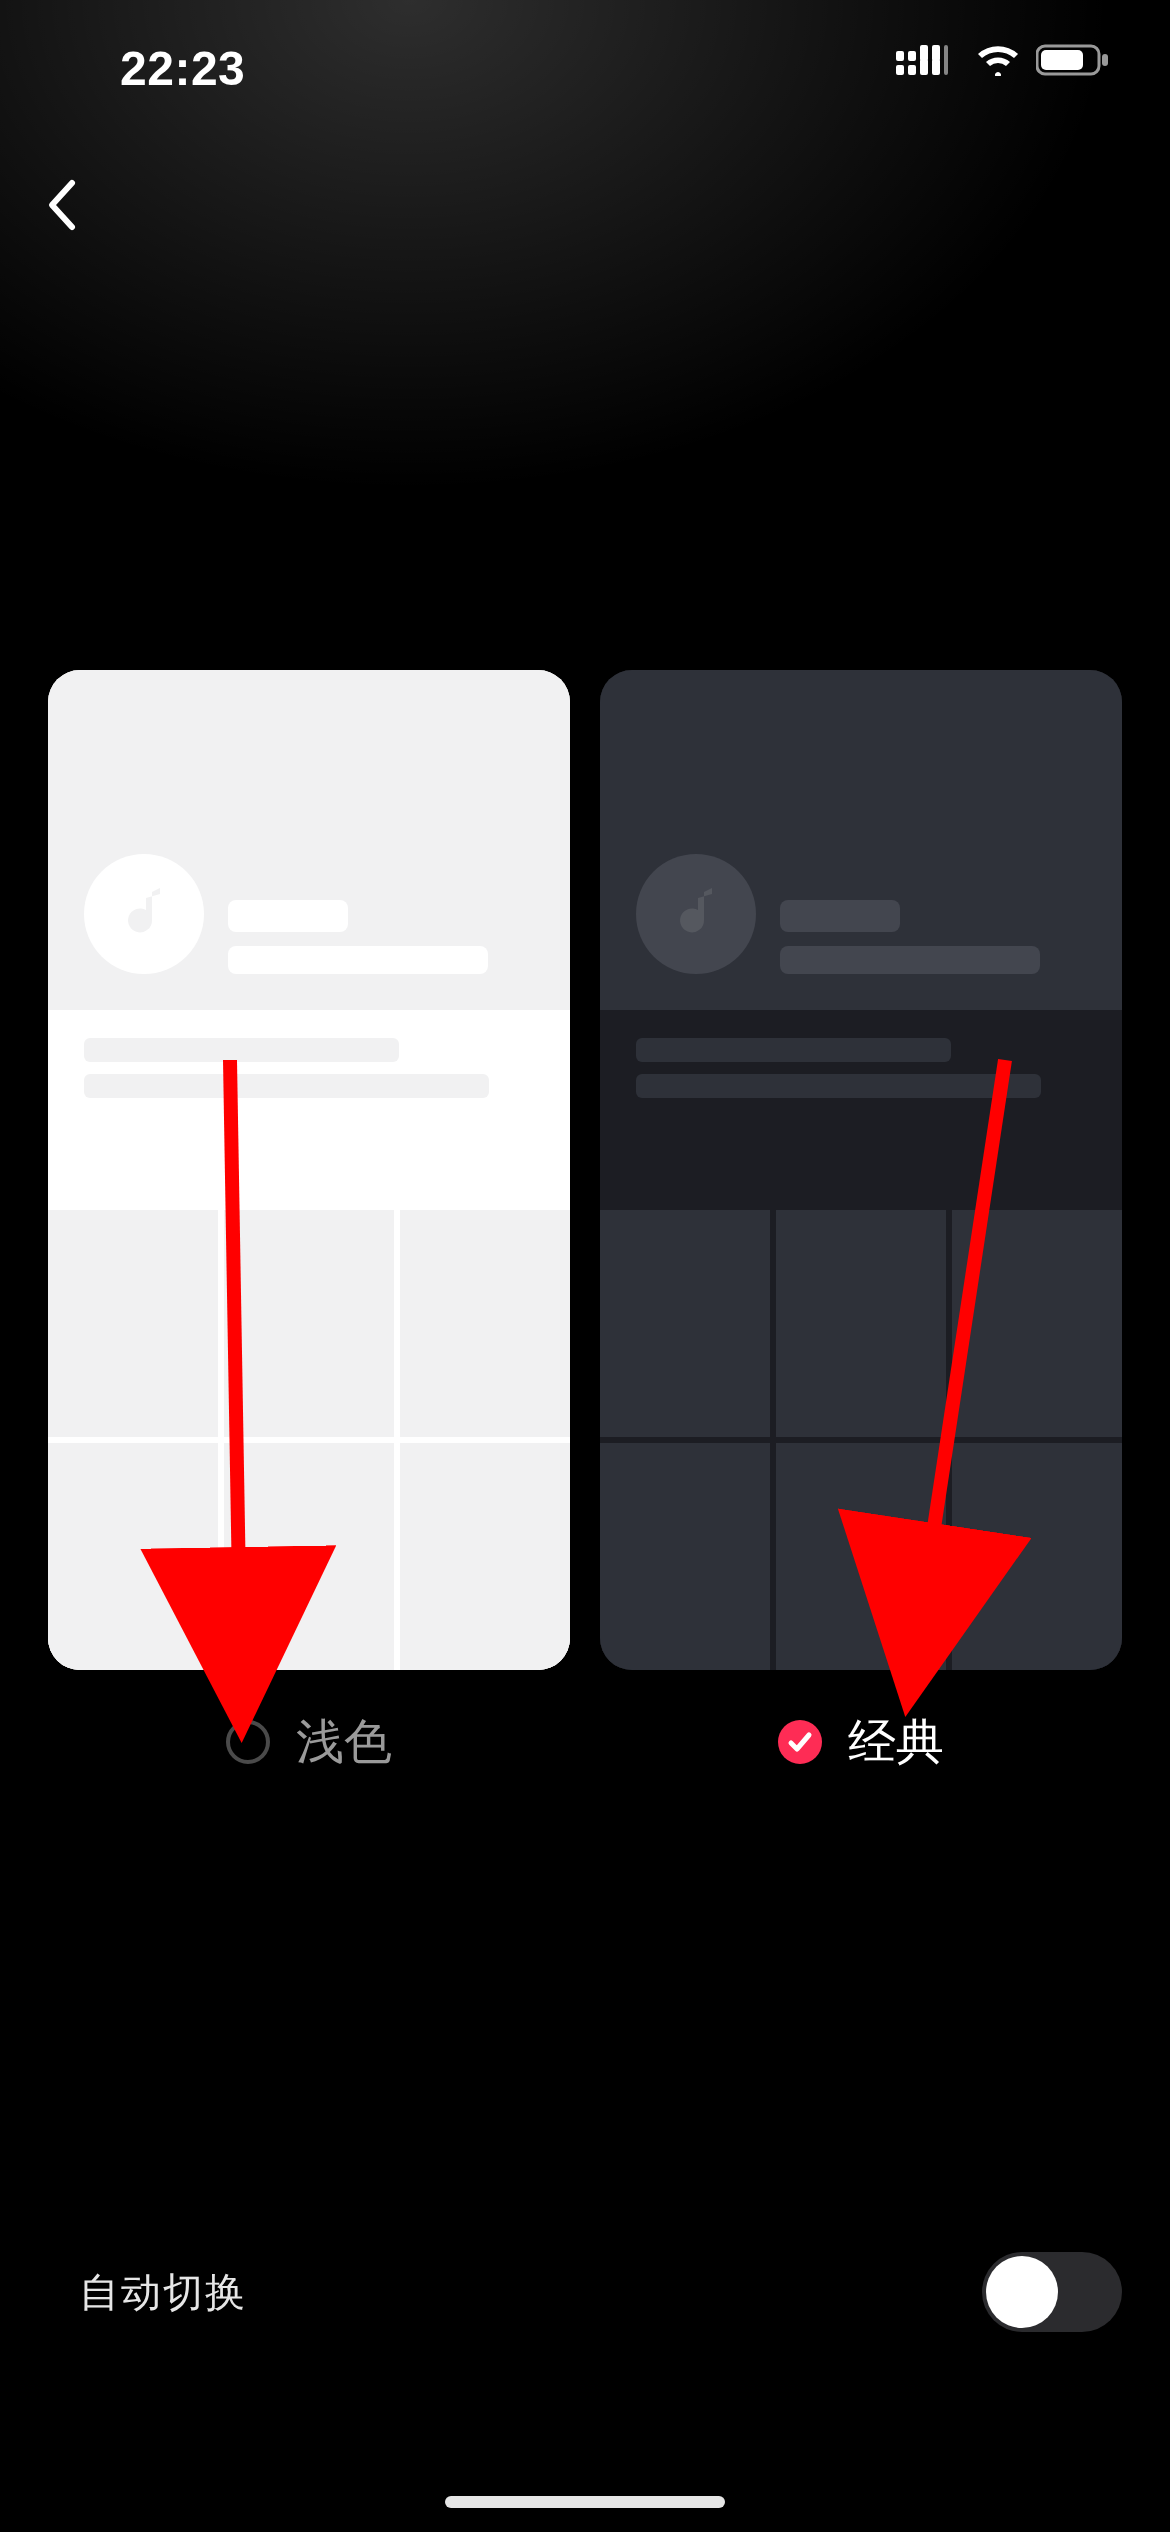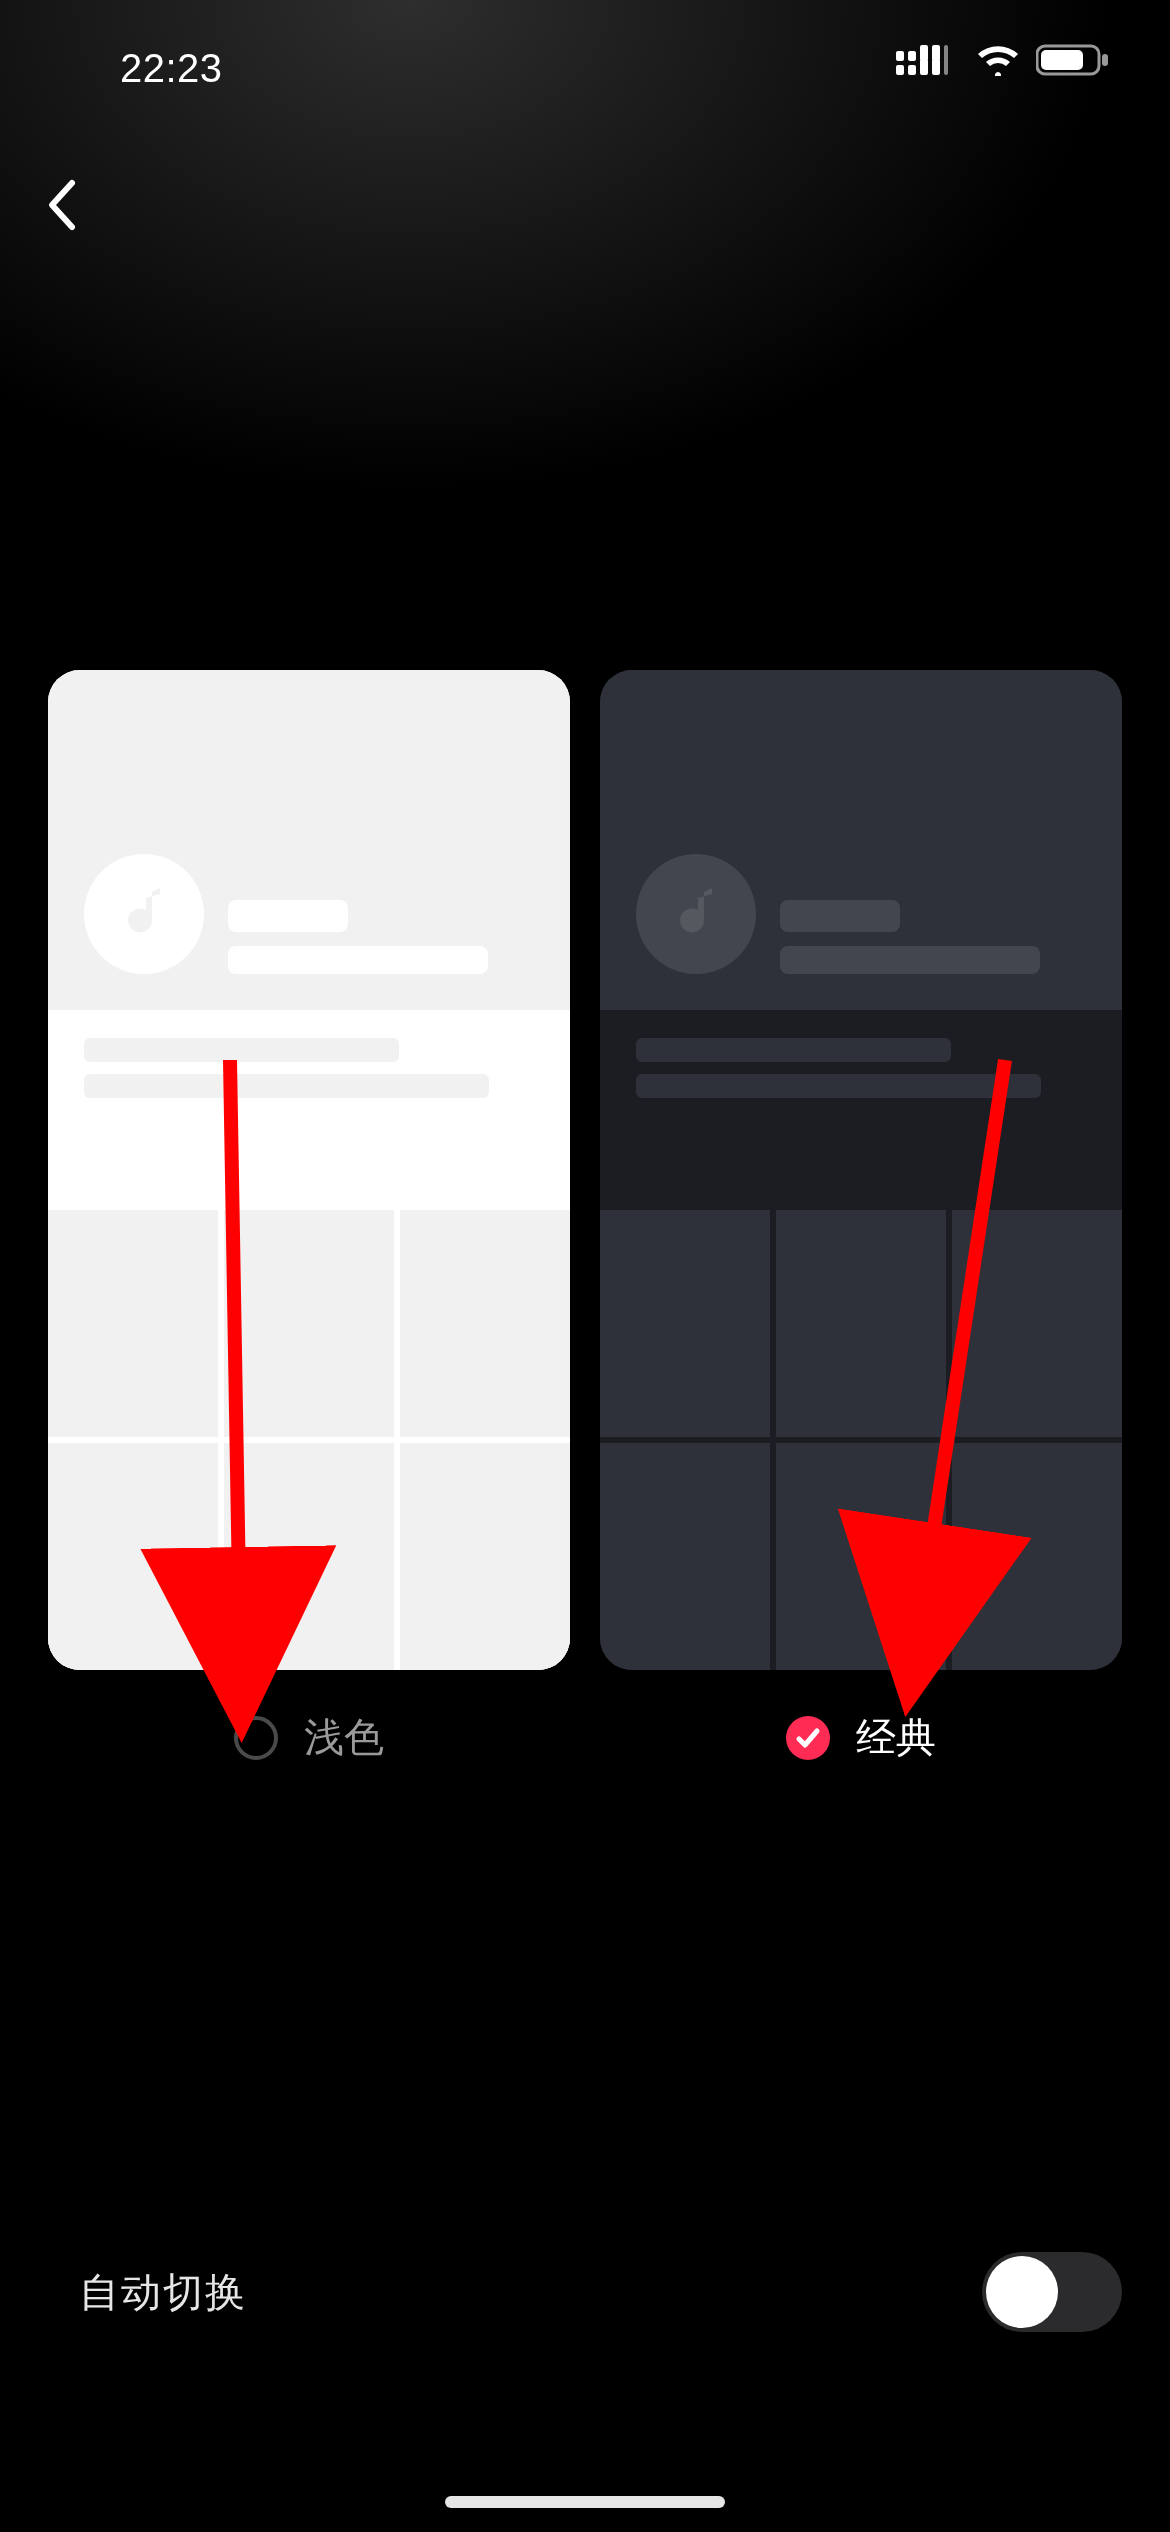--- a/index.html
+++ b/index.html
@@ -10,21 +10,21 @@
       font-family: -apple-system, "Helvetica Neue", Arial, sans-serif;
       color: #fff;
       position: relative;
     }
     
     .status-bar {
       position: absolute; top: 0; left: 0; right: 0; height: 120px;
       display: flex; align-items: center; justify-content: space-between;
       padding: 0 60px 0 120px;
     }
-    .status-time { font-size: 40px; font-weight: 400; letter-spacing: 0.5px; margin-top: 16px; }
+    .status-time { font-size: 48px; font-weight: 700; letter-spacing: 0.5px; margin-top: 16px; }
     .status-right { display: flex; align-items: center; gap: 16px; }
     .status-right svg { display: block; }
 
     
     .header { position: absolute; top: 155px; left: 0; right: 0; height: 100px; display:flex; align-items:center; justify-content:center; }
     .back-btn { position: absolute; left: 40px; top: 0; bottom: 0; width: 80px; display:flex; align-items:center; }
     .header-title { font-size: 48px; font-weight: 500; letter-spacing: 2px; }
 
     
     .options { position: absolute; top: 670px; left: 48px; right: 48px; display:flex; gap: 30px; }
@@ -47,21 +47,21 @@
     .card.dark .avatar { width: 120px; height: 120px; border-radius: 50%; background:#43464f; display:flex; align-items:center; justify-content:center; }
     .card.dark .name-block { margin-left: 24px; }
     .card.dark .bar1 { width: 120px; height: 32px; border-radius: 8px; background:#43464f; margin-bottom: 14px; }
     .card.dark .bar2 { width: 260px; height: 28px; border-radius: 8px; background:#43464f; }
     .card.dark .card-body { position:absolute; top:34%; left:0; right:0; height:20%; background:#1c1d23; padding: 28px 36px; }
     .card.dark .bb1 { width: 70%; height: 24px; background:#2e3139; border-radius:6px; margin-bottom:12px; }
     .card.dark .bb2 { width: 90%; height: 24px; background:#2e3139; border-radius:6px; }
     .card.dark .grid { position:absolute; top:54%; left:0; right:0; bottom:0; background:#1c1d23; display:grid; grid-template-columns: repeat(3,1fr); grid-template-rows: repeat(2,1fr); gap:6px; }
     .card.dark .grid div { background:#2e3139; }
 
-    .option-label { margin-top: 40px; display:flex; align-items:center; gap: 26px; font-size: 40px; }
+    .option-label { margin-top: 40px; display:flex; align-items:center; gap: 26px; font-size: 48px; }
     .radio { width: 44px; height: 44px; border-radius: 50%; border: 4px solid #4a4a4a; display:inline-block; }
     .radio.selected { border: none; background:#fe2c55; display:flex; align-items:center; justify-content:center; }
     .option-text { color:#9a9a9a; }
     .option-text.sel { color:#ffffff; }
     .radio.selected svg { display:block; }
 
     
     .auto-row { position:absolute; left: 0; right:0; bottom: 200px; display:flex; align-items:center; justify-content:space-between; padding: 0 48px; }
     .auto-label { font-size: 40px; letter-spacing: 2px; color:#e6e6e6;margin-left:31px; }
     .toggle { width: 140px; height: 80px; border-radius: 60px; background:#2b2b2e; position:relative; }

